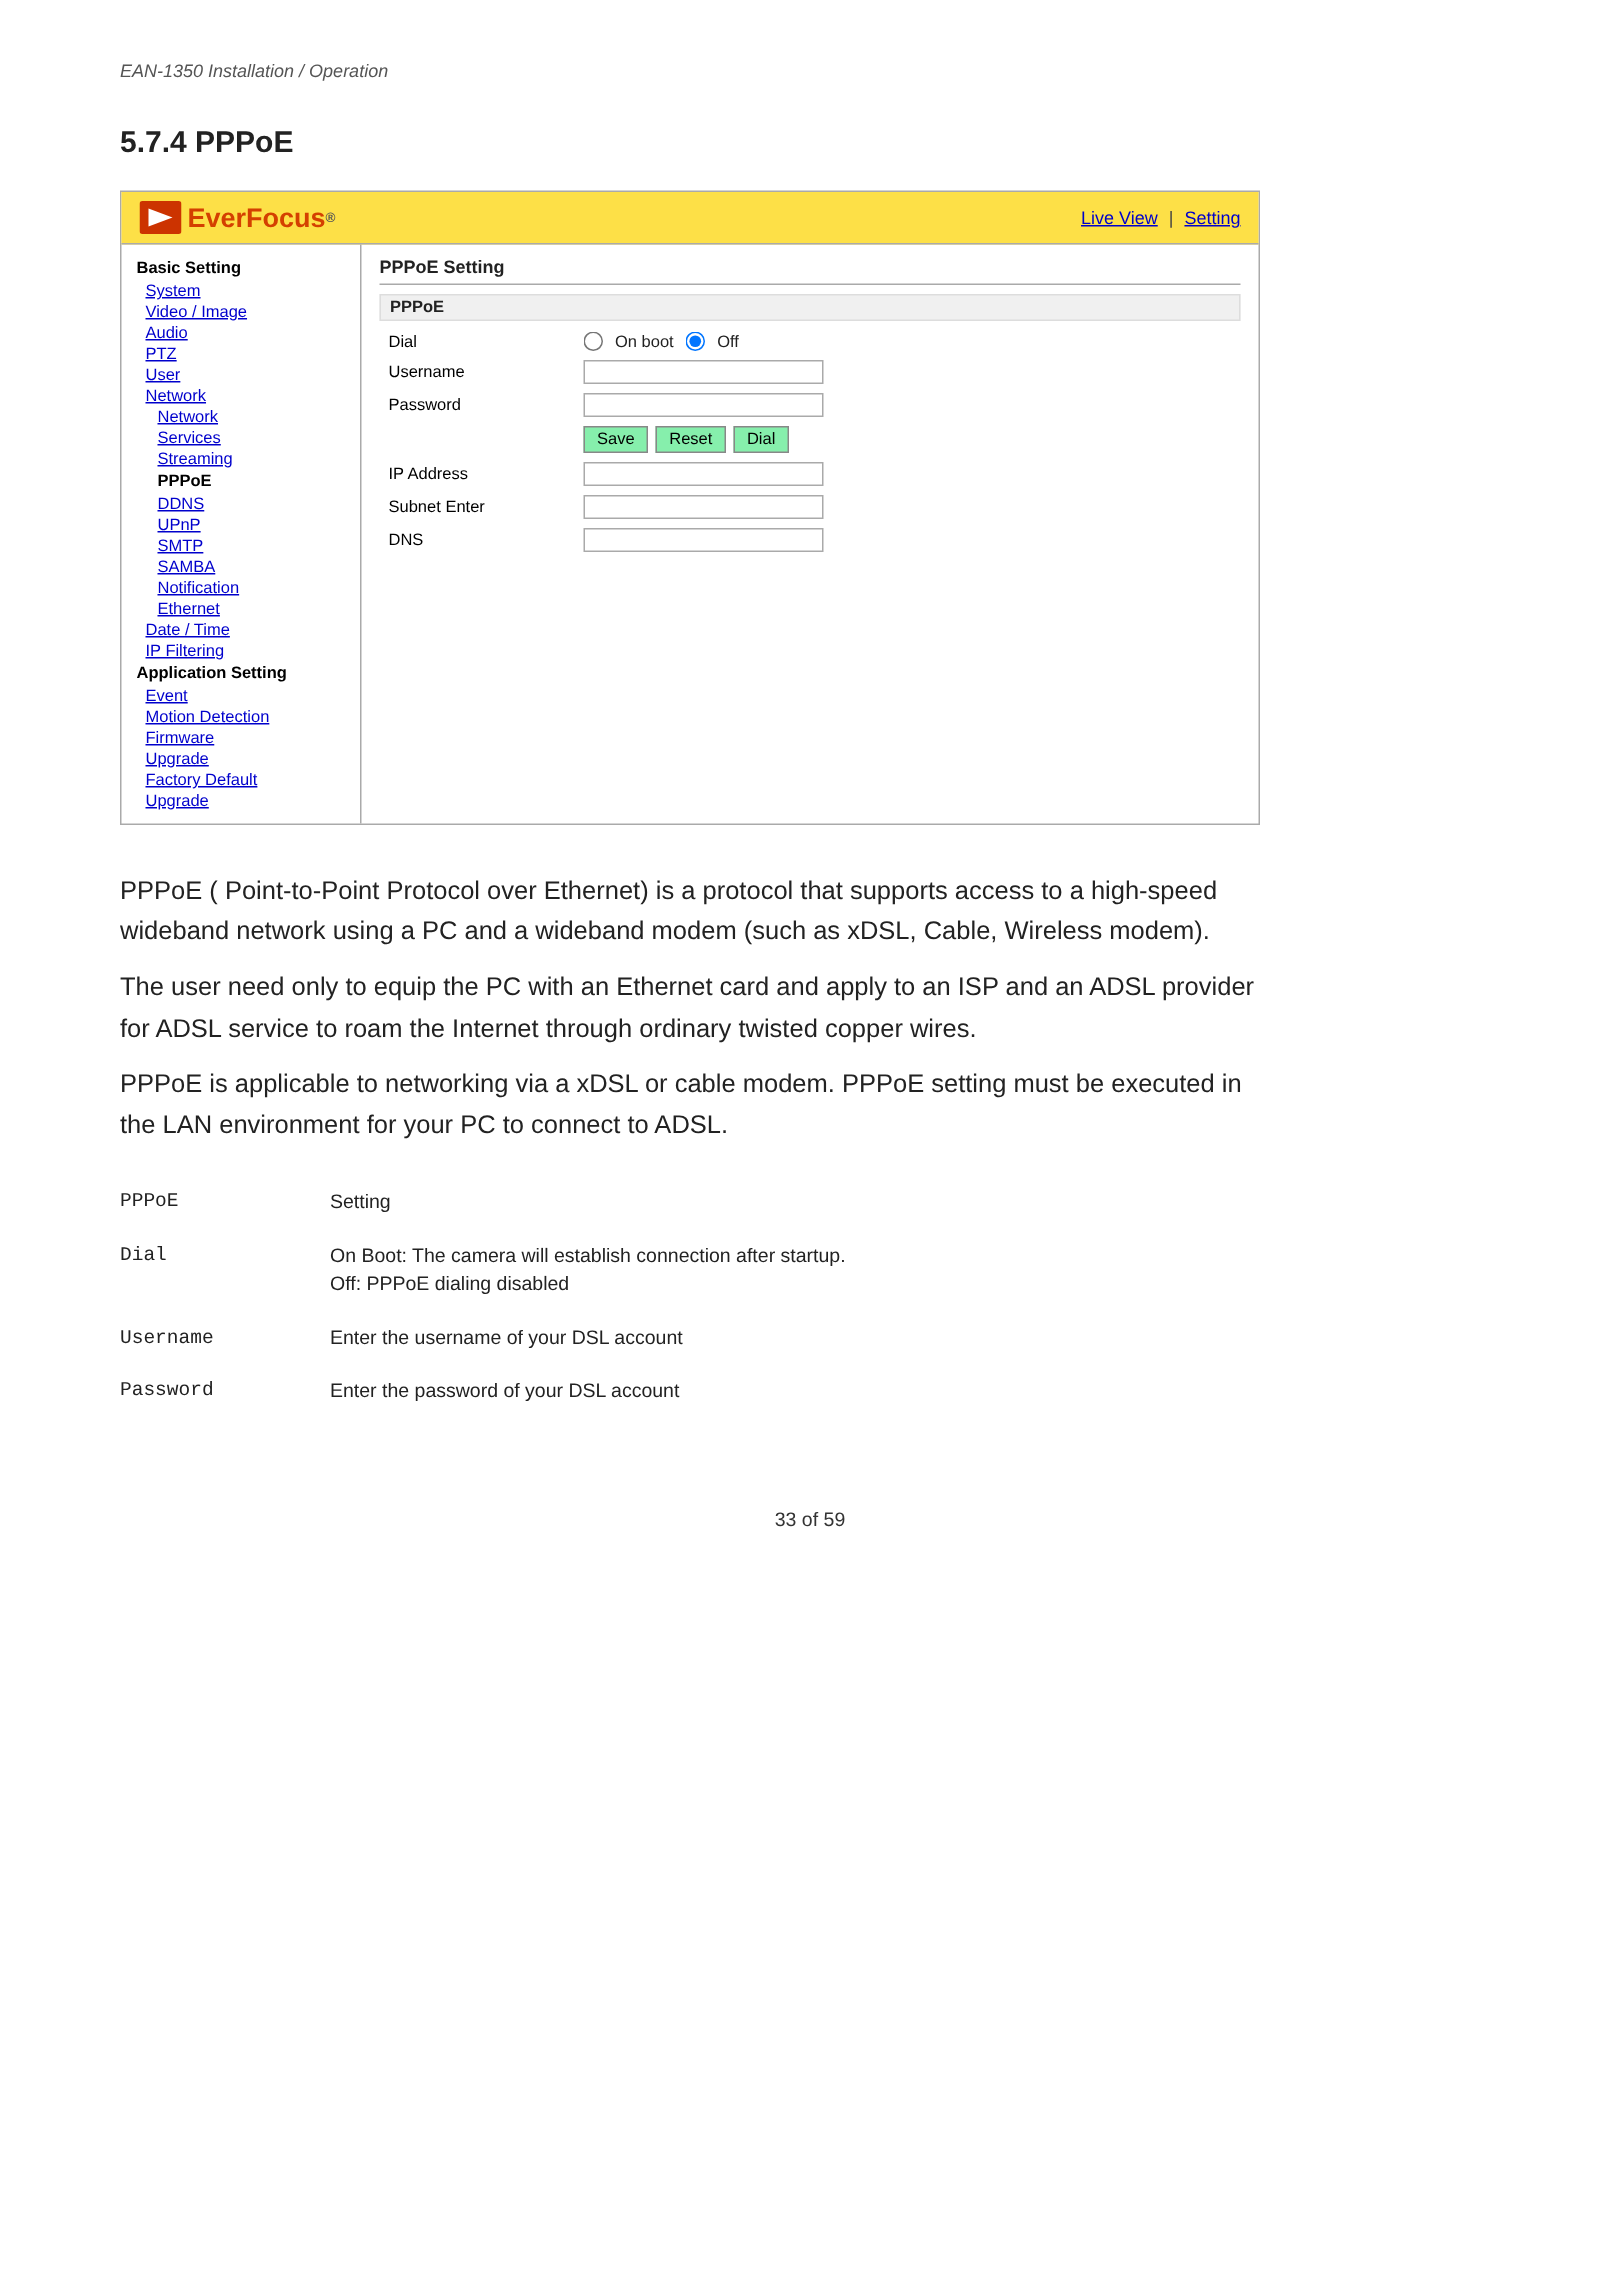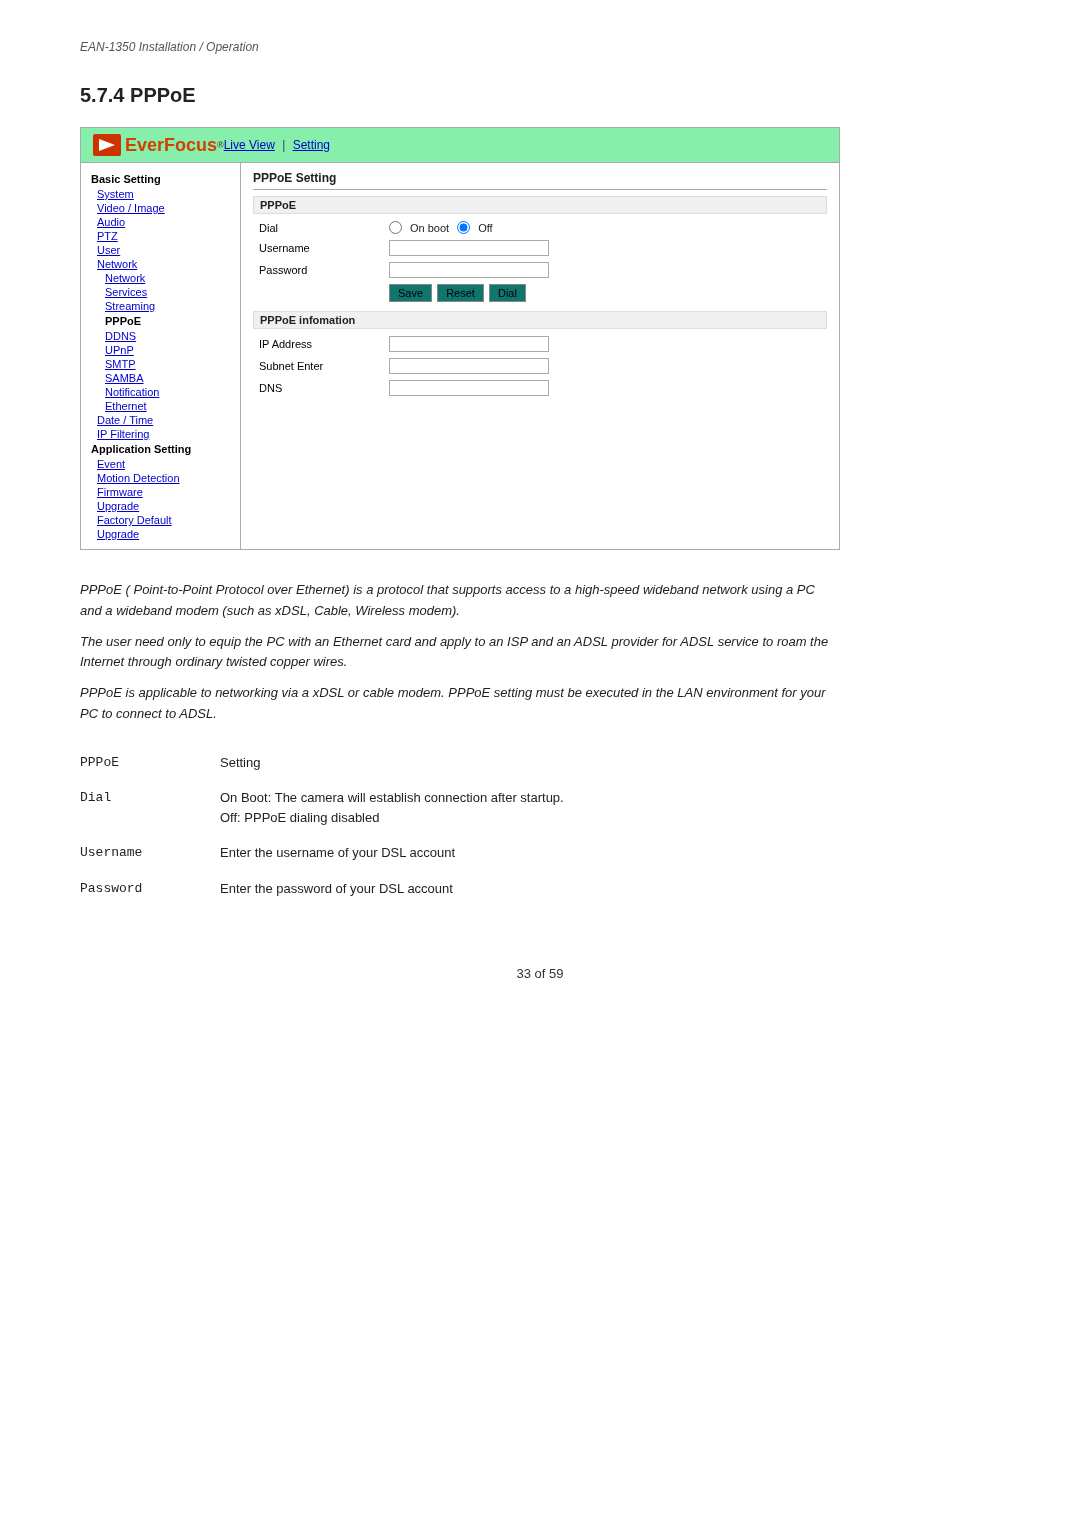--- a/index.html
+++ b/index.html
@@ -23,22 +23,23 @@
       font-weight: bold;
       margin-bottom: 20px;
     }
     .ui-box {
       border: 1px solid #aaa;
       width: 760px;
       margin-bottom: 30px;
     }
     .ui-header {
       display: flex;
+      justify-content: space-between;
       align-items: center;
-      background: #86efac;
+      background: #fde047;
       padding: 6px 12px;
       border-bottom: 1px solid #aaa;
     }
     .ui-logo {
       display: flex;
       align-items: center;
       font-size: 18px;
       font-weight: bold;
       color: #d44000;
     }
@@ -124,30 +125,29 @@
     .radio-group {
       display: flex;
       align-items: flex-end;
       gap: 8px;
       font-size: 11px;
     }
     .btn {
       padding: 2px 8px;
       font-size: 11px;
       border: 1px solid #888;
-      background: #0f766e;
+      background: #86efac;
       cursor: pointer;
       margin-right: 2px;
     }
     .description-area {
       margin-top: 20px;
       width: 760px;
-      font-size: 13px;
+      font-size: 17px;
       line-height: 1.6;
-      font-style: italic;
     }
     .description-area p {
       margin-bottom: 10px;
     }
     .glossary-table {
       width: 760px;
       margin-top: 20px;
       border-collapse: collapse;
     }
     .glossary-table td {
@@ -258,21 +258,20 @@
           <td class="label-col"></td>
           <td>
             <button class="btn">Save</button>
             <button class="btn">Reset</button>
             <button class="btn">Dial</button>
           </td>
         </tr>
       </tbody>
         </table>
 
-      <div class="section-header">PPPoE infomation</div>
 
       <table class="form-table">
         <tbody>
             <tr>
           <td class="label-col">IP Address</td>
           <td>
             <input type="text" class="form-input" style="">
           </td>
         </tr>
         <tr>

